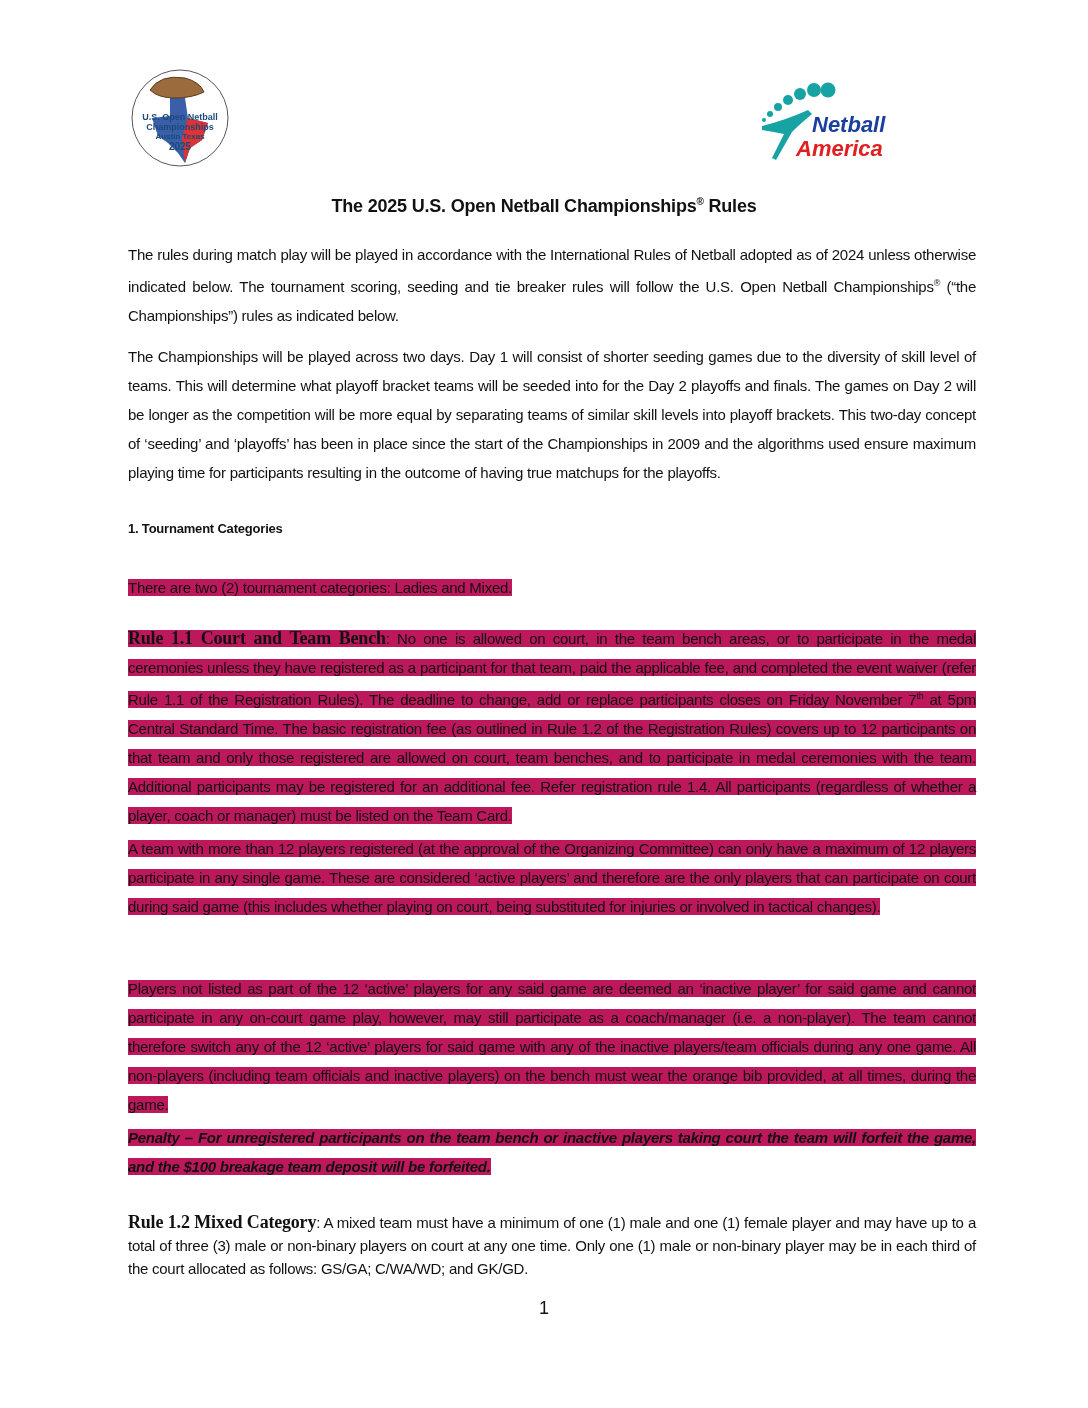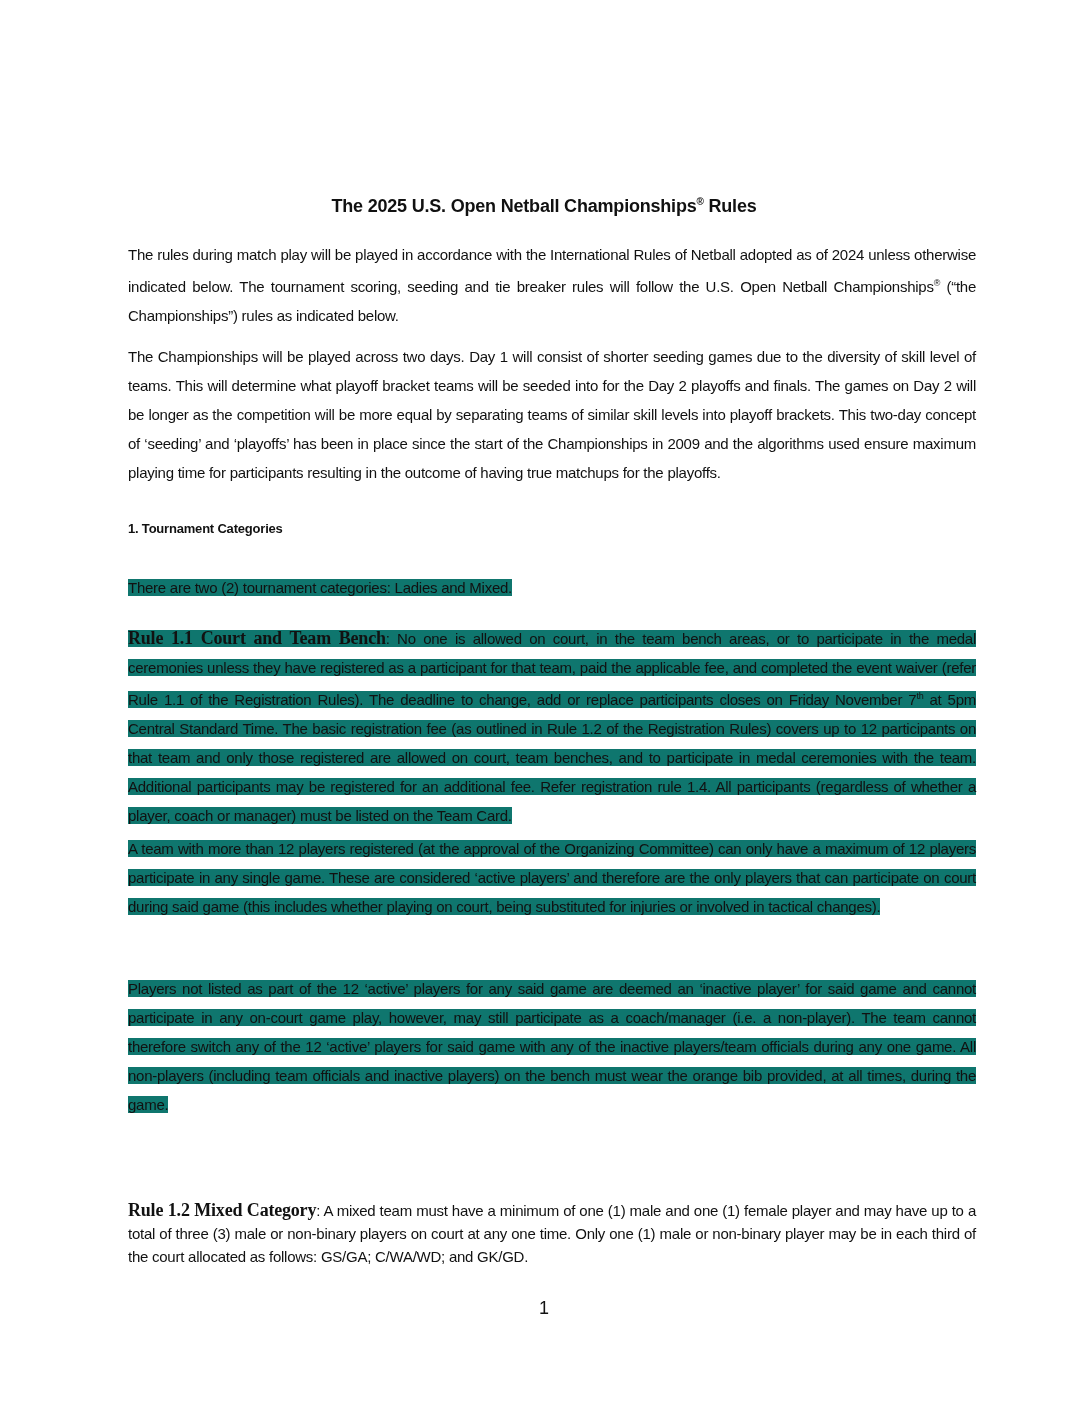--- a/index.html
+++ b/index.html
@@ -6,34 +6,60 @@
   body { width: 1088px; height: 1408px; position: relative; overflow: hidden;
          font-family: "Liberation Sans", "DejaVu Sans", sans-serif; color: #111; }
   .page { position: absolute; left: 0; top: 0; width: 1088px; height: 1408px; }
   .logo-left { position: absolute; left: 130px; top: 68px; width: 100px; height: 100px; }
   .logo-right { position: absolute; left: 756px; top: 80px; width: 180px; height: 86px; }
   .title { position: absolute; left: 0; width: 1088px; top: 196px; text-align: center;
            font-weight: bold; font-size: 18px; letter-spacing: -0.2px; }
   .title sup { font-size: 10px; }
   .para { position: absolute; left: 128px; width: 848px; font-size: 15px; line-height: 29px;
           text-align: justify; letter-spacing: -0.25px; }
-  .para.tight { line-height: 23px; }
-  .hl { background: #0f766e; }
+  .para.tight { line-height: 23px; margin-top: 12px; }
+  .hl { background: #be185d; }
   .heading { position: absolute; left: 128px; font-size: 13px; font-weight: bold; letter-spacing: -0.2px; }
   .rule-head { font-weight: bold; font-size: 18px; letter-spacing: -0.2px; font-family: Liberation Serif, serif; }
   .penalty { font-style: italic; font-weight: bold; }
   .pagenum { position: absolute; left: 0; width: 1088px; top: 1298px; text-align: center; font-size: 18px; }
   sup.small { font-size: 9px; }
 </style>
 </head>
 <body>
 
 <div class="page">
 
+  <div class="logo-left">
+    <svg width="100" height="100" viewBox="0 0 100 100">
+      <circle cx="50" cy="50" r="48" fill="#fff" stroke="#555" stroke-width="1"></circle>
+      <path d="M22 50 L40 48 L40 30 L55 30 L58 50 L78 55 L72 72 L60 80 L55 95 L48 85 L38 75 L28 68 Z" fill="#3a5fa8"></path>
+      <path d="M58 50 L78 55 L72 72 L60 80 L55 95 L52 70 Z" fill="#d33"></path>
+      <path d="M20 22 Q30 6 55 10 Q70 14 74 24 Q62 30 45 30 Q28 30 20 22 Z" fill="#9c6b3c" stroke="#5a3a1a" stroke-width="1"></path>
+      <text x="50" y="52" font-size="9" font-weight="bold" text-anchor="middle" fill="#1b4a7a">U.S. Open Netball</text>
+      <text x="50" y="62" font-size="9" font-weight="bold" text-anchor="middle" fill="#1b4a7a">Championships</text>
+      <text x="50" y="71" font-size="8" font-weight="bold" text-anchor="middle" fill="#1b4a7a">Austin Texas</text>
+      <text x="50" y="82" font-size="10" font-weight="bold" text-anchor="middle" fill="#1b4a7a">2025</text>
+    </svg>
+  </div>
 
+  <div class="logo-right">
+    <svg width="180" height="86" viewBox="0 0 180 86">
+      <circle cx="8" cy="40" r="2" fill="#17a3a3"></circle>
+      <circle cx="14" cy="34" r="3" fill="#17a3a3"></circle>
+      <circle cx="22" cy="27" r="4" fill="#17a3a3"></circle>
+      <circle cx="32" cy="20" r="5" fill="#17a3a3"></circle>
+      <circle cx="44" cy="14" r="6" fill="#17a3a3"></circle>
+      <circle cx="58" cy="10" r="7" fill="#17a3a3"></circle>
+      <circle cx="72" cy="10" r="7.5" fill="#17a3a3"></circle>
+      <path d="M6 46 Q30 40 52 30 L56 34 Q44 44 36 52 L20 80 L16 78 L28 54 Q18 52 6 50 Z" fill="#17a3a3"></path>
+      <text x="56" y="52" font-size="22" font-weight="bold" font-style="italic" fill="#1a3f9e">Netball</text>
+      <text x="40" y="76" font-size="22" font-weight="bold" font-style="italic" fill="#e02020">America</text>
+    </svg>
+  </div>
 
   <div class="title">
     <span>The 2025 U.S. Open Netball Championships</span><sup>®</sup><span> Rules</span>
   </div>
 
   <div class="para" style="top:240px;">
     <span>The rules during match play will be played in accordance with the International Rules of Netball adopted as of 2024 unless otherwise indicated below.  The tournament scoring, seeding and tie breaker rules will follow the U.S. Open Netball Championships</span><sup class="small">®</sup><span> (“the Championships”) rules as indicated below.</span>
   </div>
 
   <div class="para" style="top:342px;">The Championships will be played across two days.  Day 1 will consist of shorter seeding games due to the diversity of skill level of teams.   This will determine what playoff bracket teams will be seeded into for the Day 2 playoffs and finals.  The games on Day 2 will be longer as the competition will be more equal by separating teams of similar skill levels into playoff brackets.  This two-day concept of ‘seeding’ and ‘playoffs’ has been in place since the start of the Championships in 2009 and the algorithms used ensure maximum playing time for participants resulting in the outcome of having true matchups for the playoffs.</div>
@@ -49,19 +75,22 @@
   </div>
 
   <div class="para" style="top:834px;">
     <span class="hl">A team with more than 12 players registered (at the approval of the Organizing Committee) can only have a maximum of 12 players participate in any single game.  These are considered ‘active players’ and therefore are the only players that can participate on court during said game (this includes whether playing on court, being substituted for injuries or involved in tactical changes).</span>
   </div>
 
   <div class="para" style="top:974px;">
     <span class="hl">Players not listed as part of the 12 ‘active’ players for any said game are deemed an ‘inactive player’ for said game and cannot participate in any on-court game play, however, may still participate as a coach/manager (i.e. a non-player).  The team cannot therefore switch any of the 12 ‘active’ players for said game with any of the inactive players/team officials during any one game.  All non-players (including team officials and inactive players) on the bench must wear the orange bib provided, at all times, during the game.</span>
   </div>
 
+  <div class="para" style="top:1123px;">
+    <span class="penalty hl">Penalty – For unregistered participants on the team bench or inactive players taking court the team will forfeit the game, and the $100 breakage team deposit will be forfeited.</span>
+  </div>
 
   <div class="para tight" style="top:1199px;">
     <span class="rule-head">Rule 1.2 Mixed Category</span><span>: A mixed team must have a minimum of one (1) male and one (1) female player and may have up to a total of three (3) male or non-binary players on court at any one time. Only one (1) male or non-binary player may be in each third of the court allocated as follows: GS/GA; C/WA/WD; and GK/GD.</span>
   </div>
 
   <div class="pagenum">1</div>
 </div>
 
 </body></html>

